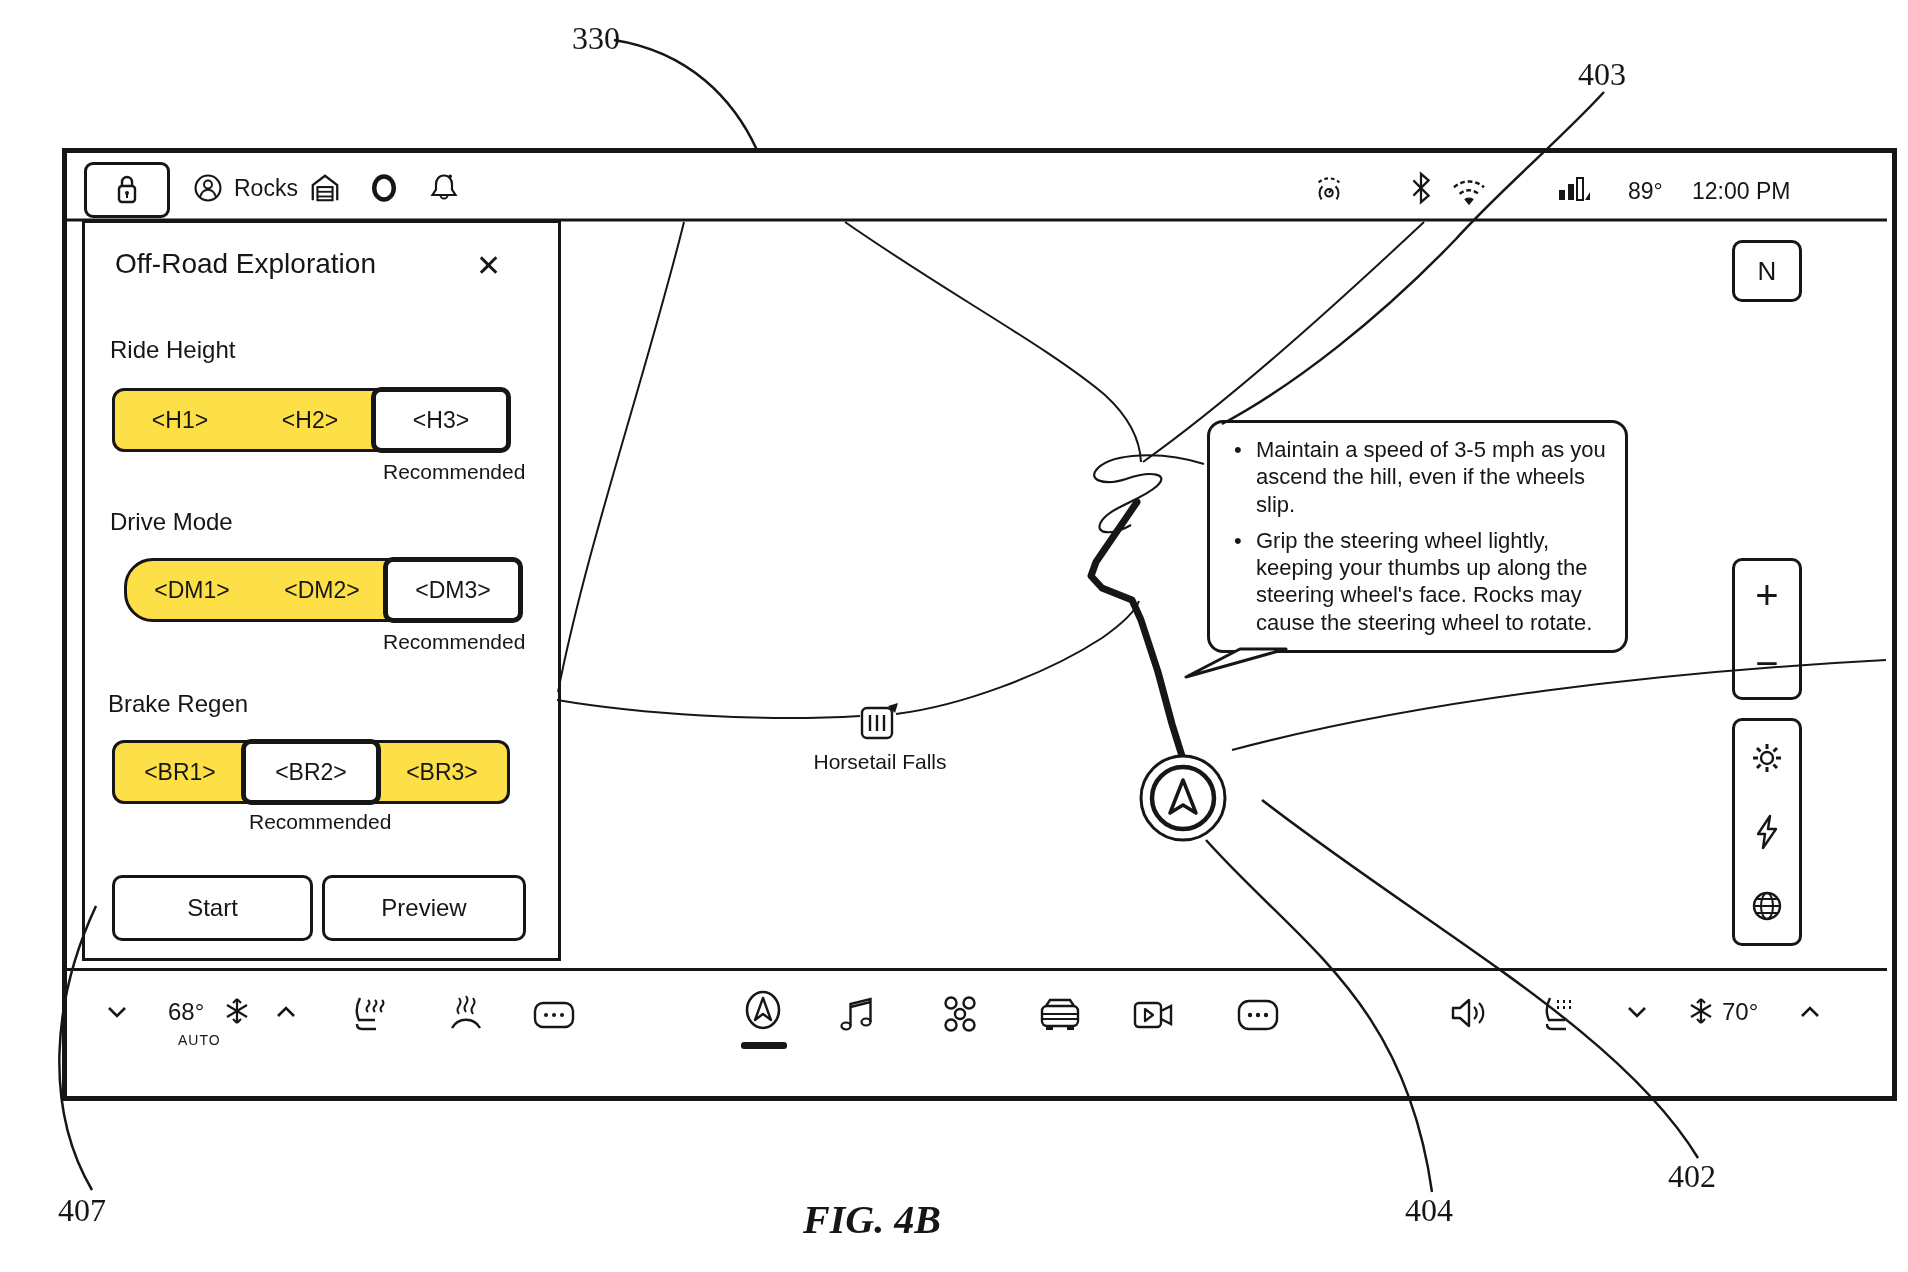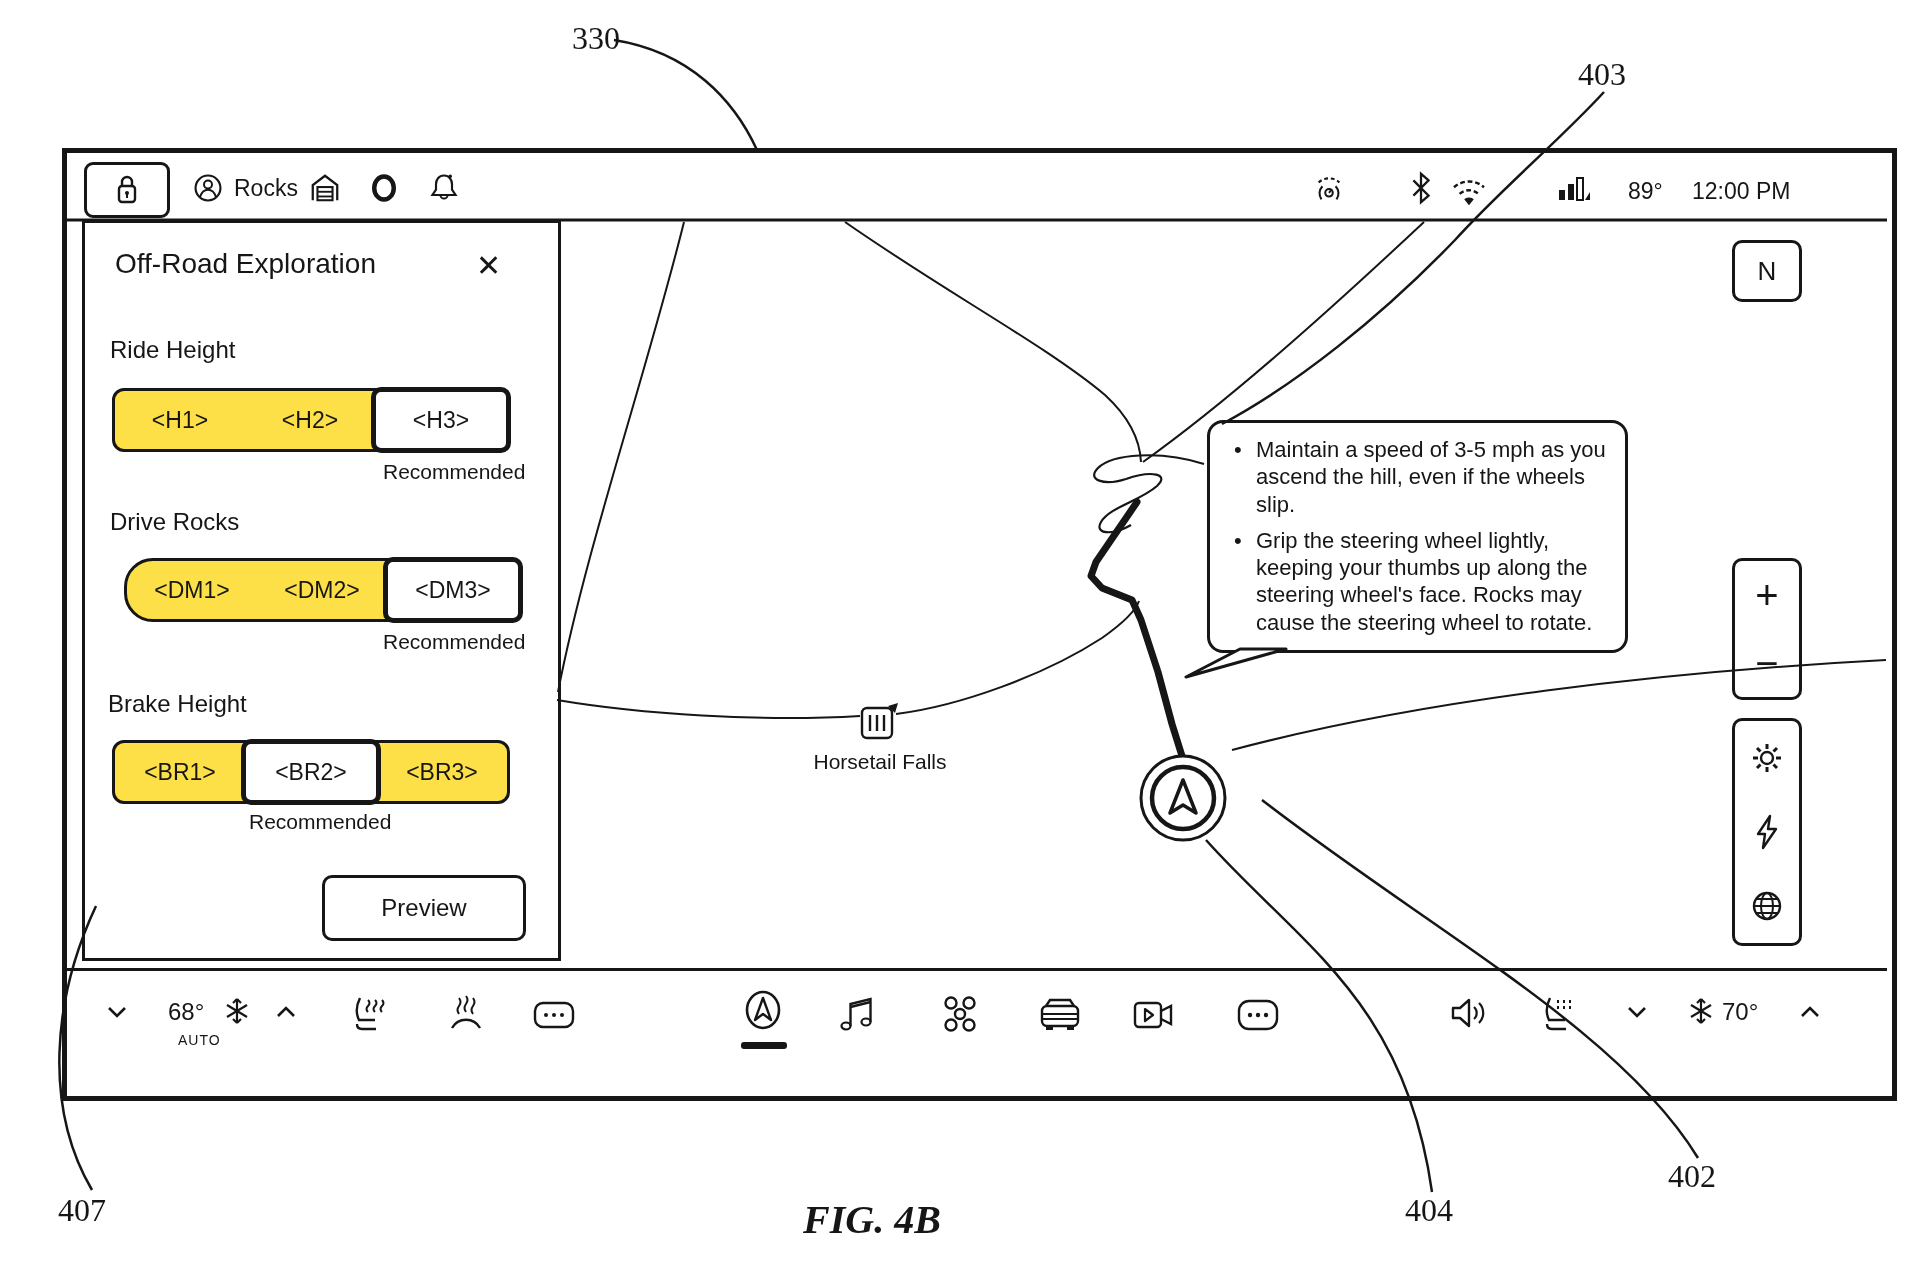--- a/index.html
+++ b/index.html
@@ -118,36 +118,37 @@
   <div class="abs" style="left:476px;top:248px;font-size:30px;">✕</div>
 
   <div class="abs section-label" style="left:110px;top:336px;">Ride Height</div>
   <div class="abs seg-row" style="left:112px;top:388px;width:392px;">
     <div class="seg">&lt;H1&gt;</div>
     <div class="seg">&lt;H2&gt;</div>
     <div class="seg selected">&lt;H3&gt;</div>
   </div>
   <div class="abs rec" style="left:383px;top:460px;">Recommended</div>
 
-  <div class="abs section-label" style="left:110px;top:508px;">Drive Rocks</div>
+  <div class="abs section-label" style="left:110px;top:508px;">Drive Mode</div>
   <div class="abs seg-row" style="left:124px;top:558px;width:392px;border-radius:29px;">
     <div class="seg">&lt;DM1&gt;</div>
     <div class="seg">&lt;DM2&gt;</div>
     <div class="seg selected">&lt;DM3&gt;</div>
   </div>
   <div class="abs rec" style="left:383px;top:630px;">Recommended</div>
 
-  <div class="abs section-label" style="left:108px;top:690px;">Brake Height</div>
+  <div class="abs section-label" style="left:108px;top:690px;">Brake Regen</div>
   <div class="abs seg-row" style="left:112px;top:740px;width:392px;">
     <div class="seg">&lt;BR1&gt;</div>
     <div class="seg selected">&lt;BR2&gt;</div>
     <div class="seg">&lt;BR3&gt;</div>
   </div>
   <div class="abs rec" style="left:249px;top:810px;">Recommended</div>
 
+  <div class="abs btn" style="left:112px;top:875px;width:195px;height:60px;">Start</div>
   <div class="abs btn" style="left:322px;top:875px;width:198px;height:60px;">Preview</div>
 
   <div class="abs ctr" style="left:790px;top:750px;width:180px;font-size:21px;">Horsetail Falls</div>
 
   <div class="abs btn" style="left:1732px;top:240px;width:64px;height:56px;font-size:26px;">N</div>
 
   <div class="abs mapctl" style="left:1732px;top:558px;width:64px;height:136px;">
     <div class="zoomglyph">+</div>
     <div class="zoomglyph">−</div>
   </div>

